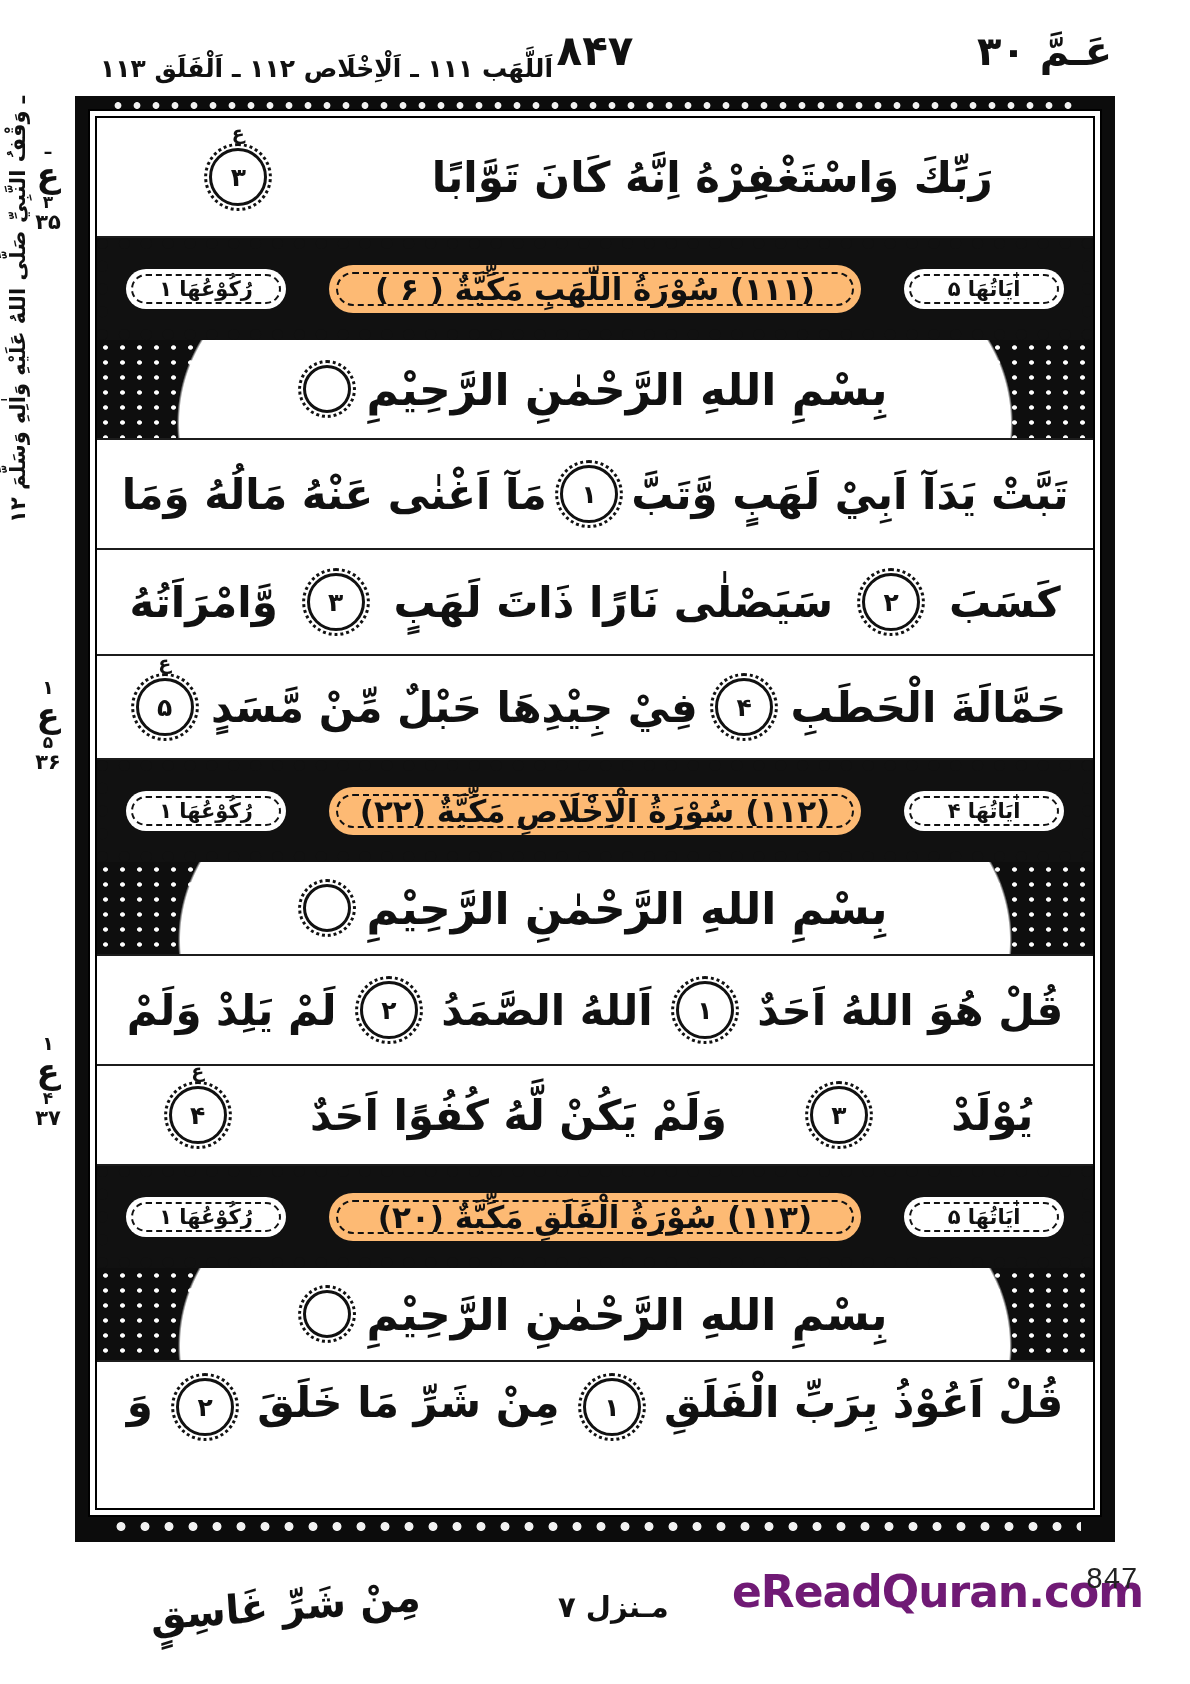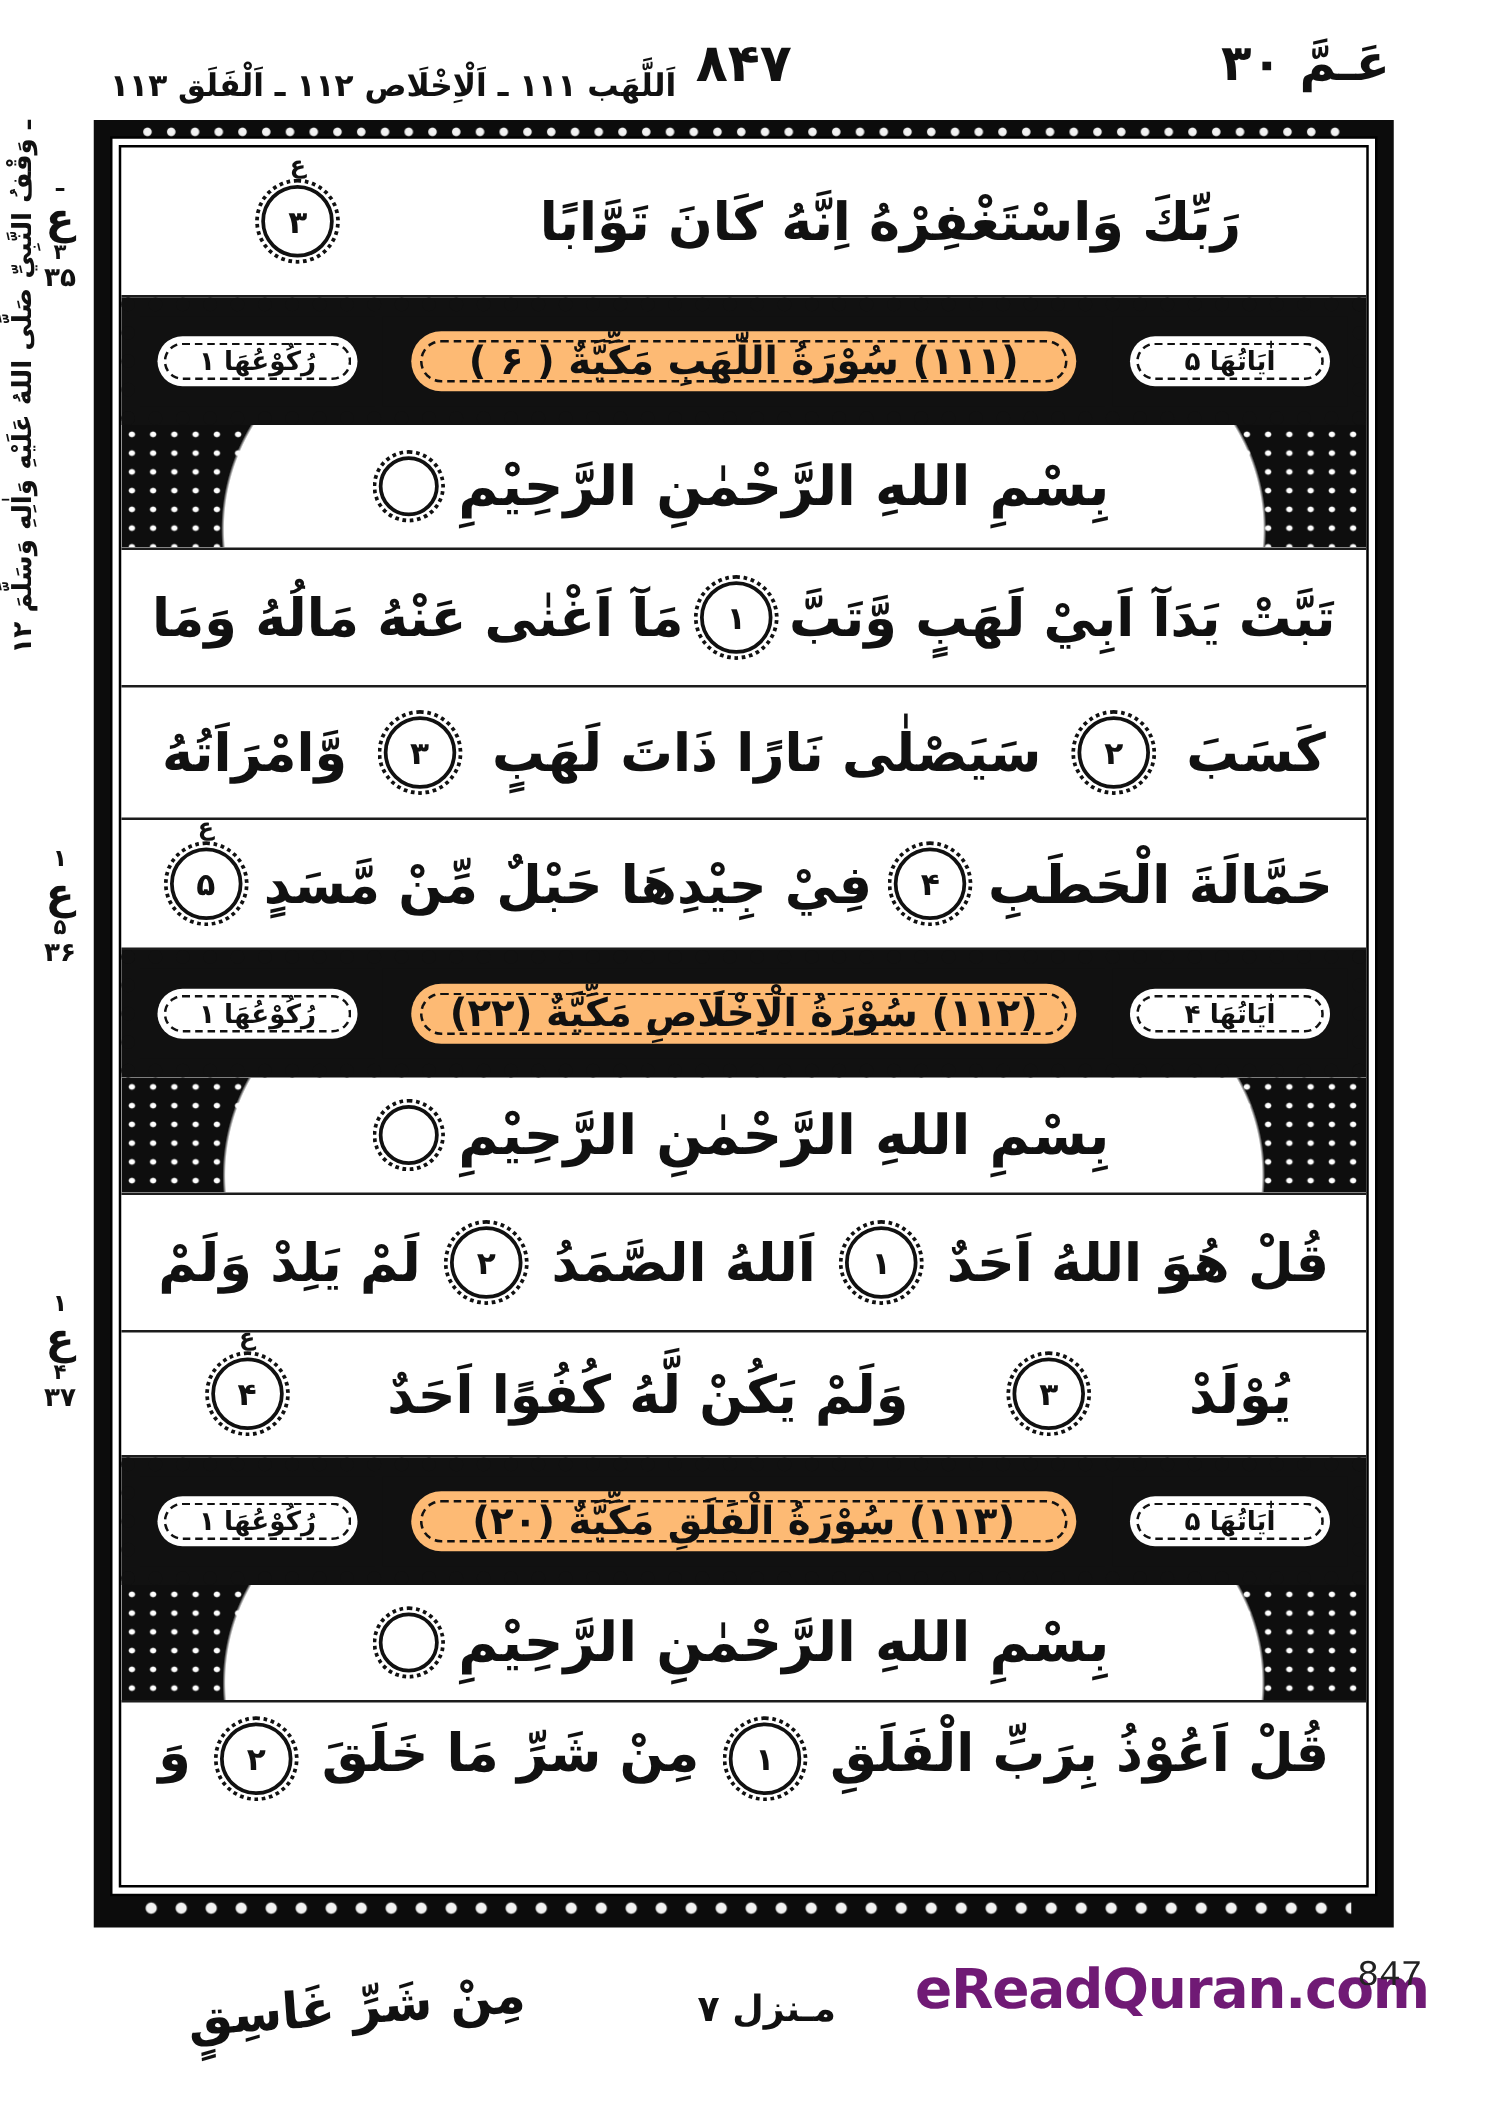--- a/index.html
+++ b/index.html
@@ -5,21 +5,21 @@
   html,body{margin:0;padding:0;}
   body{
     width:1190px;height:1684px;position:relative;overflow:hidden;
     background:#ffffff;color:#111;
     font-family:"DejaVu Sans",sans-serif;
   }
   .abs{position:absolute;}
   
   .juz-label{right:78px;top:28px;font-size:40px;font-weight:700;direction:rtl;}
   .page-num-ar{left:50%;top:26px;transform:translateX(-50%);font-size:42px;font-weight:700;}
-  .surah-range{left:88px;top:54px;font-size:25px;font-weight:700;direction:rtl;}
+  .surah-range{left:100px;top:54px;font-size:25px;font-weight:700;direction:rtl;}
 
   
   .frame{
     left:75px;top:96px;width:1040px;height:1446px;box-sizing:border-box;
     background:#0c0c0c;padding:20px 20px 32px 20px;
   }
   .frame::before,.frame::after{
     content:"";position:absolute;left:34px;right:34px;height:11px;
     background-image:radial-gradient(circle at 9px 5.5px,#f2f2f2 0 3px,transparent 3.8px);
     background-size:19px 11px;background-repeat:repeat-x;

